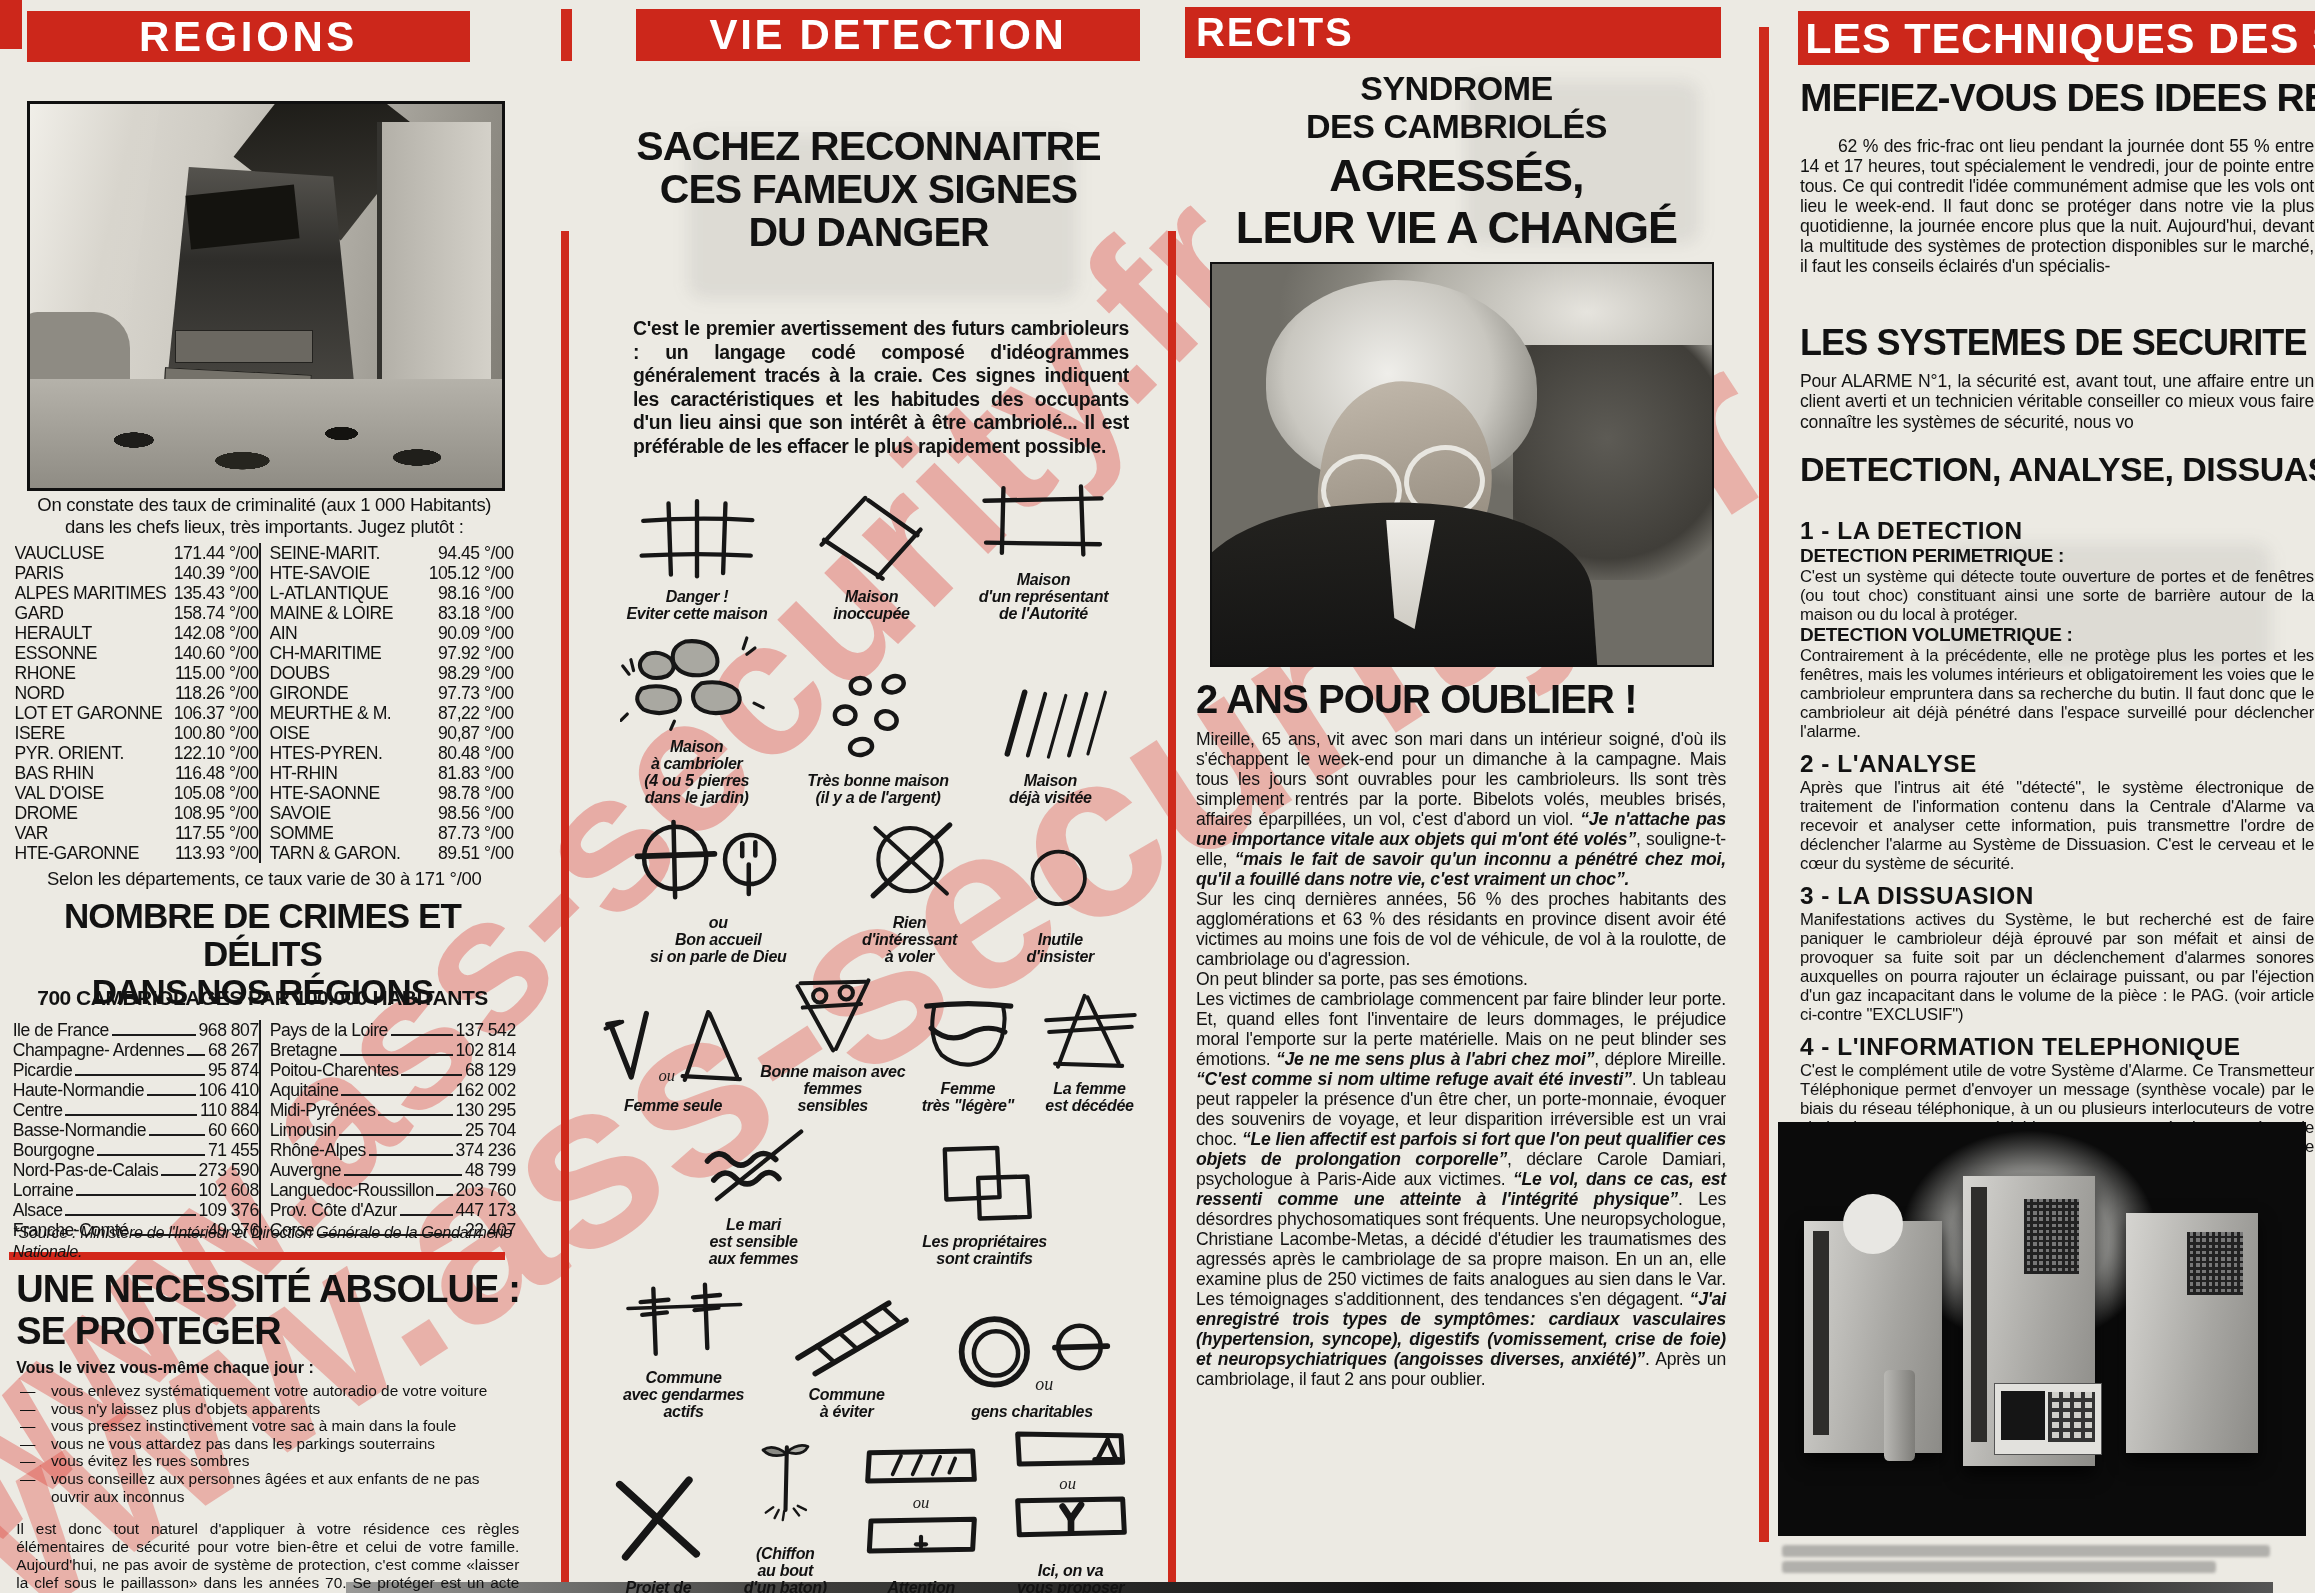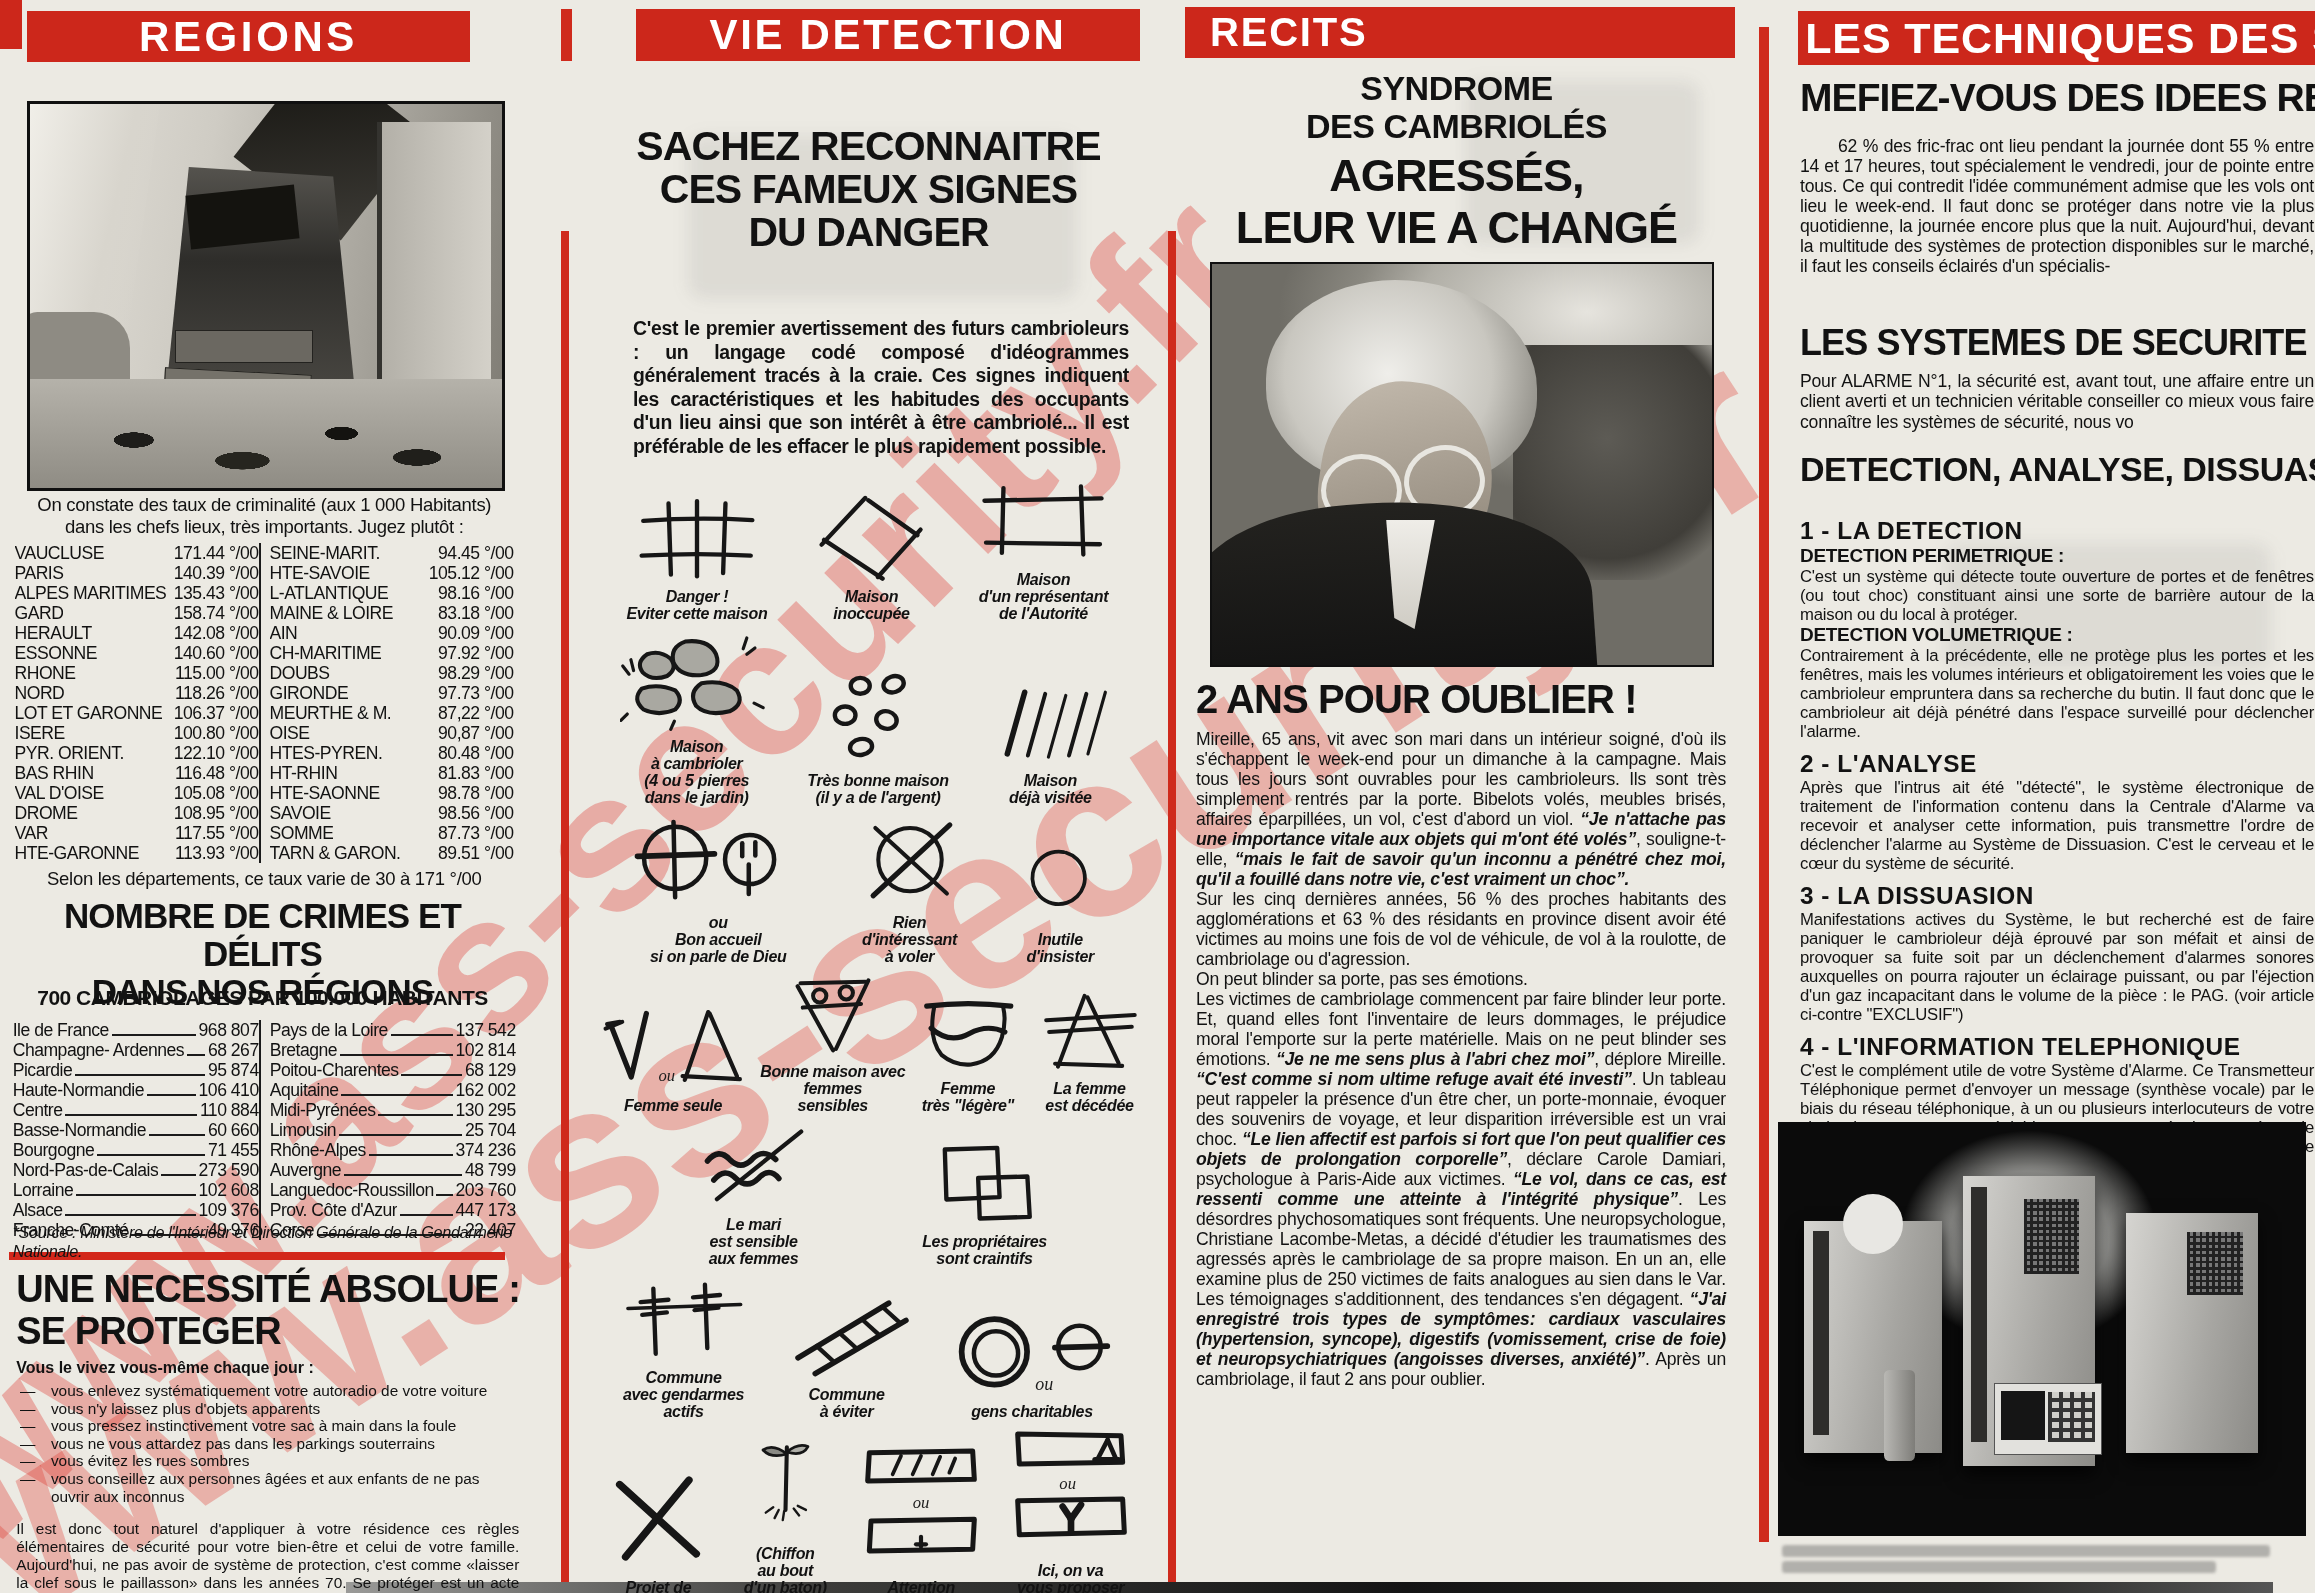--- a/index.html
+++ b/index.html
@@ -5,21 +5,21 @@
   html,body{margin:0;padding:0}
   body{width:2316px;height:1594px;position:relative;overflow:hidden;
        background:#eceae3;color:#121212;font-family:"Liberation Sans",sans-serif}
   .pre{white-space:pre-line}
   .abs{position:absolute}
   
   .banner{position:absolute;background:#cc271b;color:#fff;font-weight:700;
           display:flex;align-items:center;overflow:hidden;white-space:nowrap}
   #banner-regions{left:27px;top:11px;width:443px;height:51px;font-size:42px;letter-spacing:3.6px;justify-content:center}
   #banner-vie{left:636px;top:9px;width:504px;height:52px;font-size:42px;letter-spacing:2.7px;justify-content:center}
-  #banner-recits{left:1185px;top:7.2px;width:525px;height:51px;font-size:40px;letter-spacing:1.8px;padding-left:25px}
+  #banner-recits{left:1185px;top:7.2px;width:525px;height:51px;font-size:40px;letter-spacing:1.8px;padding-left:11px}
   #banner-tech{left:1798px;top:11px;width:517px;height:54px;font-size:43px;letter-spacing:0.9px;padding-left:7.2px}
   .vrule{position:absolute;background:#cf2a1c}
   #vr1{left:561px;top:231px;width:8.1px;height:1363px}
   #vr1t{left:561px;top:9px;width:11px;height:52px}
   #vr2{left:1168px;top:231px;width:8.1px;height:1363px}
   #vr3{left:1759px;top:27px;width:10px;height:1515px}
   #corner-red{left:0;top:0;width:22px;height:49px;background:#cc271b}
   #hrule1{left:9px;top:1252px;width:496px;height:8.1px;background:#d3271a}
   #bottom-strip{left:346px;top:1582px;width:1927px;height:11px;
     background:linear-gradient(90deg,#9a9a98,#3c3c3a 25%,#141414 55%,#2a2a28 85%,#555)}

